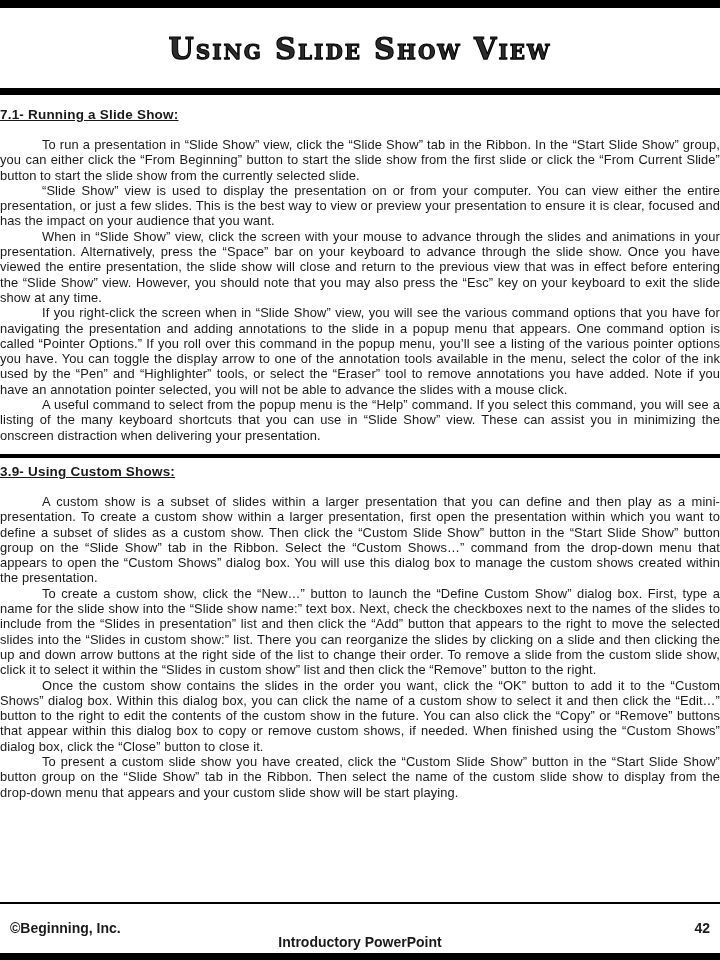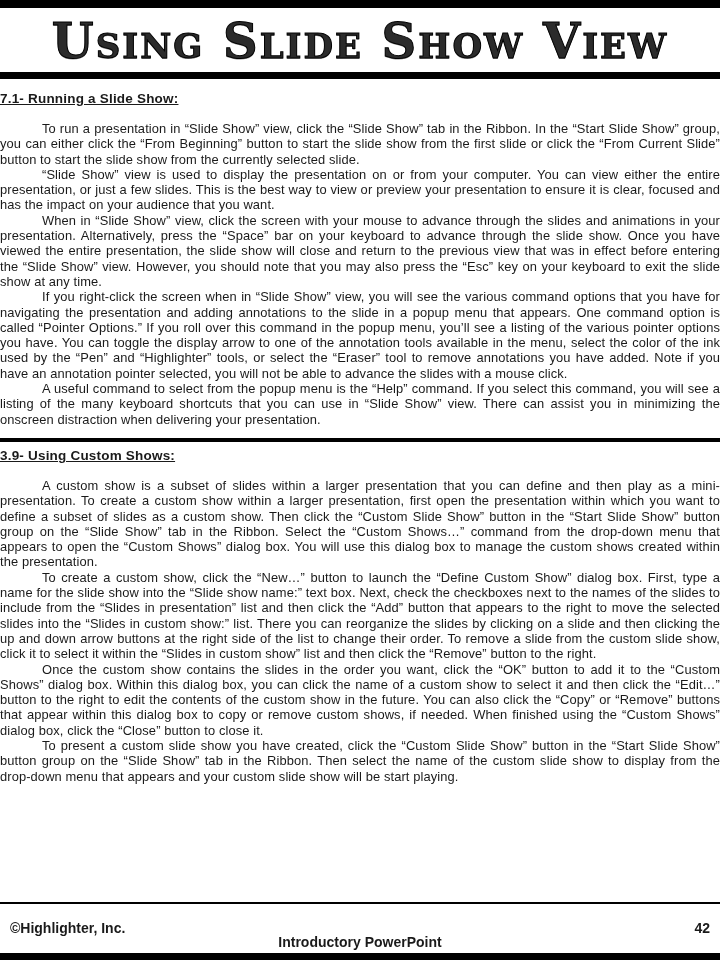--- a/index.html
+++ b/index.html
@@ -11,24 +11,24 @@
     font-family: "Liberation Sans", sans-serif;
     color: #1a1a1a;
     box-sizing: border-box;
     overflow: hidden;
   }
   .bar-top { height: 8px; background: #000; flex: 0 0 auto; }
   .bar-bottom { height: 7px; background: #000; flex: 0 0 auto; }
 
   .title-wrap { text-align: center; padding: 4px 0 2px; flex: 0 0 auto; }
   .doc-title {
-    margin: 0;
+    margin: 8px;
     font-family: "DejaVu Serif", serif;
     font-weight: 700;
-    font-size: 48px;
+    font-size: 29px;
     line-height: 58px;
     font-variant: small-caps;
     letter-spacing: 2px;
     color: #2b2b2b;
     -webkit-text-stroke: 1px #000;
     text-shadow: 0 1px 0 #8a8a8a;
   }
   .rule-thick { height: 7px; background: #000; flex: 0 0 auto; }
   .rule-mid { height: 4px; background: #000; margin: 11px 0 0; }
 
@@ -74,35 +74,35 @@
 
   <div class="rule-thick"></div>
 
   <div class="content">
 
     <h2 class="section-heading">7.1- Running a Slide Show:</h2>
     <p class="para">To run a presentation in “Slide Show” view, click the “Slide Show” tab in the Ribbon. In the “Start Slide Show” group, you can either click the “From Beginning” button to start the slide show from the first slide or click the “From Current Slide” button to start the slide show from the currently selected slide.</p>
     <p class="para">“Slide Show” view is used to display the presentation on or from your computer. You can view either the entire presentation, or just a few slides. This is the best way to view or preview your presentation to ensure it is clear, focused and has the impact on your audience that you want.</p>
     <p class="para">When in “Slide Show” view, click the screen with your mouse to advance through the slides and animations in your presentation. Alternatively, press the “Space” bar on your keyboard to advance through the slide show. Once you have viewed the entire presentation, the slide show will close and return to the previous view that was in effect before entering the “Slide Show” view. However, you should note that you may also press the “Esc” key on your keyboard to exit the slide show at any time.</p>
     <p class="para">If you right-click the screen when in “Slide Show” view, you will see the various command options that you have for navigating the presentation and adding annotations to the slide in a popup menu that appears. One command option is called “Pointer Options.” If you roll over this command in the popup menu, you’ll see a listing of the various pointer options you have. You can toggle the display arrow to one of the annotation tools available in the menu, select the color of the ink used by the “Pen” and “Highlighter” tools, or select the “Eraser” tool to remove annotations you have added. Note if you have an annotation pointer selected, you will not be able to advance the slides with a mouse click.</p>
-    <p class="para">A useful command to select from the popup menu is the “Help” command. If you select this command, you will see a listing of the many keyboard shortcuts that you can use in “Slide Show” view. There can assist you in minimizing the onscreen distraction when delivering your presentation.</p>
+    <p class="para">A useful command to select from the popup menu is the “Help” command. If you select this command, you will see a listing of the many keyboard shortcuts that you can use in “Slide Show” view. These can assist you in minimizing the onscreen distraction when delivering your presentation.</p>
 
     <div class="rule-mid"></div>
 
     <h2 class="section-heading">3.9- Using Custom Shows:</h2>
     <p class="para">A custom show is a subset of slides within a larger presentation that you can define and then play as a mini-presentation. To create a custom show within a larger presentation, first open the presentation within which you want to define a subset of slides as a custom show. Then click the “Custom Slide Show” button in the “Start Slide Show” button group on the “Slide Show” tab in the Ribbon. Select the “Custom Shows…” command from the drop-down menu that appears to open the “Custom Shows” dialog box. You will use this dialog box to manage the custom shows created within the presentation.</p>
     <p class="para">To create a custom show, click the “New…” button to launch the “Define Custom Show” dialog box. First, type a name for the slide show into the “Slide show name:” text box. Next, check the checkboxes next to the names of the slides to include from the “Slides in presentation” list and then click the “Add” button that appears to the right to move the selected slides into the “Slides in custom show:” list. There you can reorganize the slides by clicking on a slide and then clicking the up and down arrow buttons at the right side of the list to change their order. To remove a slide from the custom slide show, click it to select it within the “Slides in custom show” list and then click the “Remove” button to the right.</p>
     <p class="para">Once the custom show contains the slides in the order you want, click the “OK” button to add it to the “Custom Shows” dialog box. Within this dialog box, you can click the name of a custom show to select it and then click the “Edit…” button to the right to edit the contents of the custom show in the future. You can also click the “Copy” or “Remove” buttons that appear within this dialog box to copy or remove custom shows, if needed. When finished using the “Custom Shows” dialog box, click the “Close” button to close it.</p>
     <p class="para">To present a custom slide show you have created, click the “Custom Slide Show” button in the “Start Slide Show” button group on the “Slide Show” tab in the Ribbon. Then select the name of the custom slide show to display from the drop-down menu that appears and your custom slide show will be start playing.</p>
 
   </div>
 
   <div class="footer-rule"></div>
 
   <div class="footer">
-    <span class="f-left">©Highlighter, Inc.</span>
+    <span class="f-left">©Beginning, Inc.</span>
     <span class="f-center">Introductory PowerPoint</span>
     <span class="f-right">42</span>
   </div>
 
   <div class="bar-bottom"></div>
 
 </div>
 
 </body></html>

